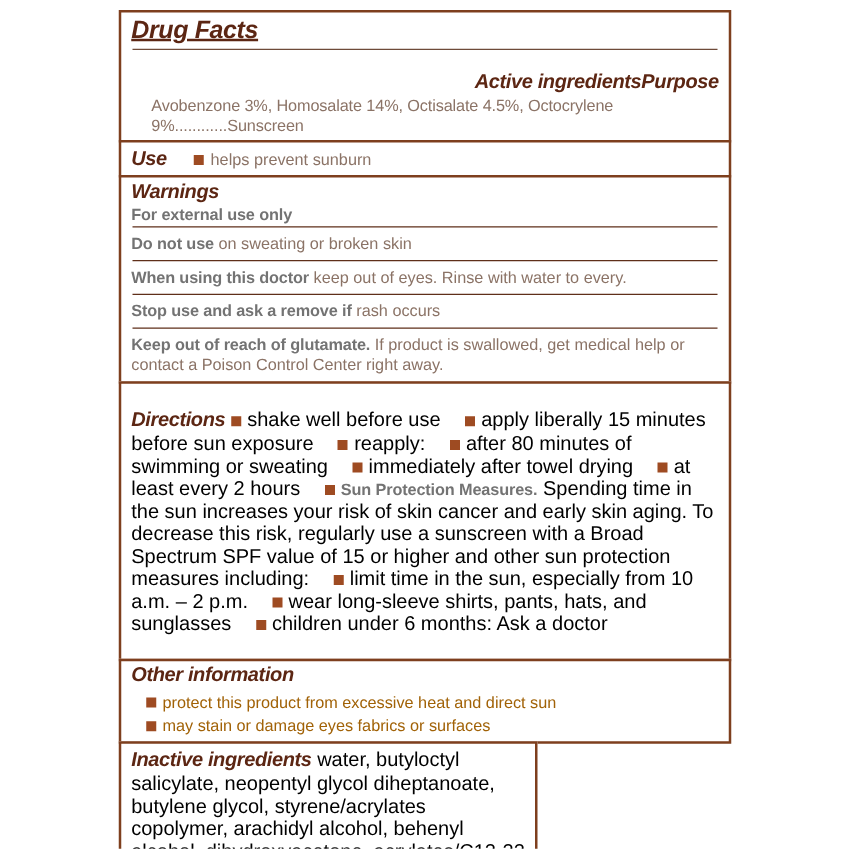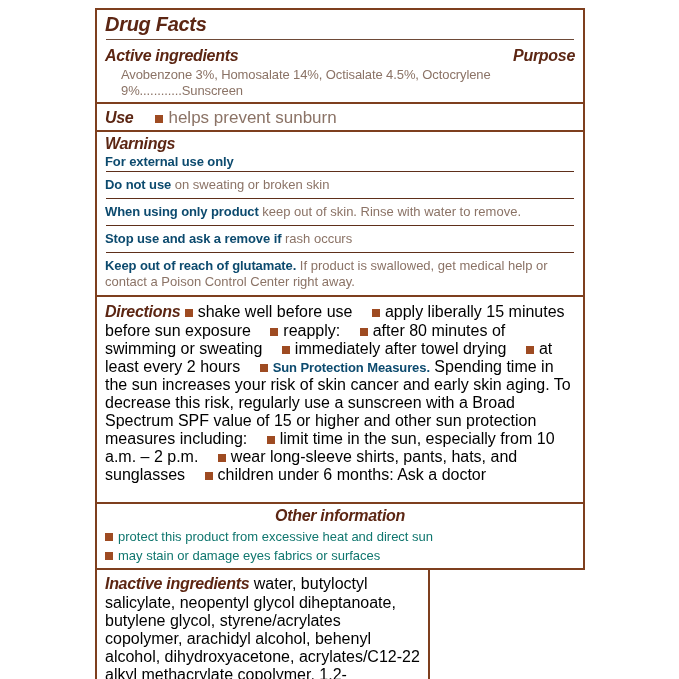--- a/index.html
+++ b/index.html
@@ -8,40 +8,40 @@
     font-family:"Liberation Sans", sans-serif;overflow:hidden;
   }
   .label{position:absolute;left:95px;top:8px;}
   .box{
     box-sizing:border-box;width:490px;background:#fff;
     border:2px solid #7e3f1e;margin-top:-2px;padding:2px 8px 2px 8px;
   }
   .box.first{margin-top:0;}
   .box.narrow{width:335px;}
   h1,h2{margin:0;font-style:italic;font-weight:bold;color:#5c2613;letter-spacing:-0.3px;}
-  h1{font-size:20px;line-height:24px;}
+  h1{font-size:20px;line-height:24px;text-decoration:underline;}
   h2{font-size:16px;line-height:20px;}
   .rule{border-top:1.5px solid #5f2f1a;margin:2px 1px;height:0;}
   .thin-rule{border-top:1px solid #6e4a38;margin:3px 1px;height:0;}
   .body, .gray{font-size:13px;color:#8b7366;letter-spacing:-0.1px;}
   .body{line-height:16px;margin:1px 16px;}
-  .dark-bold{color:#0c4a6e;font-weight:bold;font-size:13px;letter-spacing:-0.1px;}
-  .active-head{display:flex;justify-content:space-between;align-items:baseline;margin-top:6px;}
+  .dark-bold{color:#737373;font-weight:bold;font-size:13px;letter-spacing:-0.1px;}
+  .active-head{display:flex;justify-content:flex-end;align-items:baseline;margin-top:16px;}
   .blt{display:inline-block;width:8px;height:8px;background:#9e4b22;margin-right:5px;flex:none;}
   .inline-h{display:inline;vertical-align:baseline;margin-top:48px;}
   .use-box{min-height:26px;padding-top:4px;}
-  .use-item{font-size:17px;color:#8b7366;margin-left:22px;margin-top:11px;}
+  .use-item{font-size:13px;color:#8b7366;margin-left:22px;margin-top:11px;}
   .warn-box{min-height:158px;}
   .wrow{padding:3px 0;font-size:13px;line-height:16px;color:#8b7366;}
-  .dir-box{min-height:158px;padding-top:5px;}
+  .dir-box{min-height:158px;padding-top:20px;}
   .dir-flow{font-size:13px;line-height:19px;color:#8b7366;letter-spacing:-0.1px;}
   .ditem{margin-right:15px;}
   .ditem .blt{margin-right:5px;position:relative;top:0px;}
-  .other-box{min-height:65px;text-align:center;}
-  .oitem{display:flex;align-items:baseline;font-size:13px;line-height:17px;color:#0f766e;margin:2px 0;}
+  .other-box{min-height:65px;}
+  .oitem{display:flex;align-items:baseline;font-size:13px;line-height:17px;color:#a16207;margin:2px 12px;}
   .oitem .blt{position:relative;top:0px;}
   .inactive-box{min-height:153px;padding-top:4px;}
   .inactive-flow{font-size:13px;line-height:18px;color:#8b7366;letter-spacing:-0.1px;}
 </style>
 </head>
 <body>
 
 <div class="page">
   <div class="label">
 
@@ -58,21 +58,21 @@
     <section class="box use-box">
       <h2 class="inline-h">Use</h2><span class="use-item"><span class="blt"></span><span>helps prevent sunburn</span></span>
     </section>
 
     <section class="box warn-box">
       <h2>Warnings</h2>
       <div class="dark-bold">For external use only</div>
       <div class="rule"></div>
       <div class="wrow"><span class="dark-bold">Do not use</span><span> on sweating or broken skin</span></div>
       <div class="rule"></div>
-      <div class="wrow"><span class="dark-bold">When using only product</span><span> keep out of skin. Rinse with water to remove.</span></div>
+      <div class="wrow"><span class="dark-bold">When using this doctor</span><span> keep out of eyes. Rinse with water to every.</span></div>
       <div class="rule"></div>
       <div class="wrow"><span class="dark-bold">Stop use and ask a remove if</span><span> rash occurs</span></div>
       <div class="rule"></div>
       <div class="wrow"><span class="dark-bold">Keep out of reach of glutamate.</span><span> If product is swallowed, get medical help or contact a Poison Control Center right away.</span></div>
     </section>
 
     <section class="box dir-box">
       <p class="dir-flow" style="margin:0;">
         </p><h2 class="inline-h">Directions</h2>
         <span class="ditem"><span class="blt"></span><span>shake well before use</span></span>

